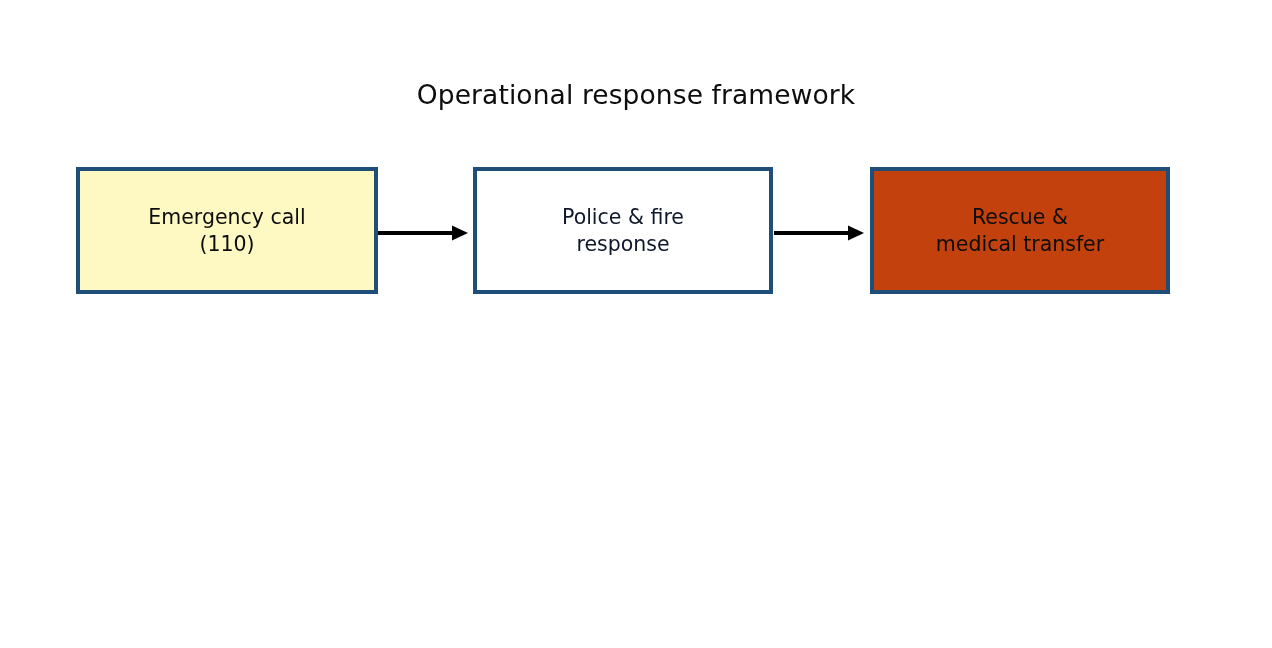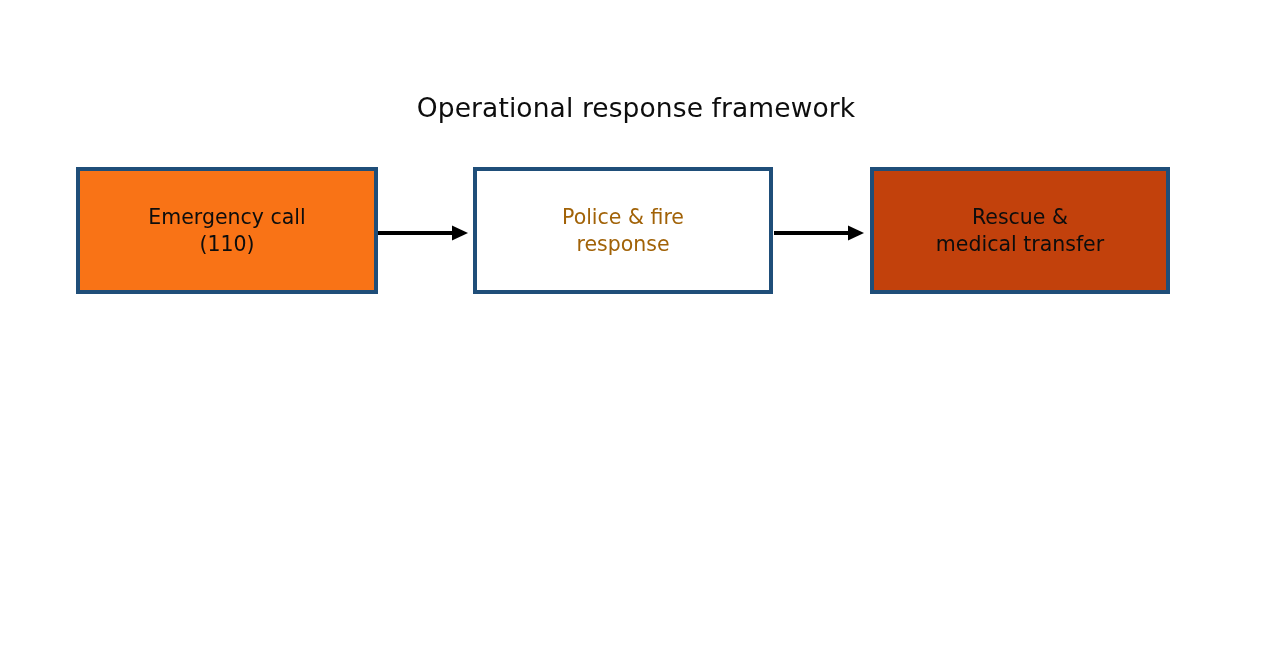--- a/index.html
+++ b/index.html
@@ -14,21 +14,21 @@
   #canvas {
     position: relative;
     width: 1272px;
     height: 648px;
     background: #ffffff;
     overflow: hidden;
   }
   #diagram-title {
     position: absolute;
     left: 0;
-    top: 92px;
+    top: 79px;
     width: 1272px;
     text-align: center;
     font-size: 26.5px;
     font-weight: 400;
     color: #0d0d0d;
     letter-spacing: 0.1px;
     line-height: 1.2;
     white-space: nowrap;
   }
   .flow-node {
@@ -63,36 +63,36 @@
   #arrow-2 { left: 772px; width: 94px; }
   .flow-arrow svg { display: block; overflow: visible; }
 </style>
 </head>
 <body>
 
 <div id="canvas" style="background: rgb(255, 255, 255);">
 
   <div id="diagram-title" style="color: rgb(13, 13, 13);">Operational response framework</div>
 
-  <div class="flow-node" id="node-1" style="border-color: rgb(31, 78, 121); background: #f97316;">
+  <div class="flow-node" id="node-1" style="border-color: rgb(31, 78, 121); background: #fef9c3;">
     <span class="flow-node-label" style="color: rgb(13, 13, 13);">Emergency call
 (110)</span>
   </div>
 
   <div class="flow-arrow" id="arrow-1">
     <svg width="94" height="22" viewBox="0 0 94 22" aria-hidden="true">
       <g>
         <line x1="2" y1="11" x2="79" y2="11" stroke="#000000" stroke-width="4.2"></line>
         <polygon points="76,3.4 92,11 76,18.6" fill="#000000"></polygon>
       </g>
     </svg>
   </div>
 
   <div class="flow-node" id="node-2" style="border-color: rgb(31, 78, 121); background: rgb(255, 255, 255);">
-    <span class="flow-node-label" style="color: #a16207;">Police &amp; fire
+    <span class="flow-node-label" style="color: #0f172a;">Police &amp; fire
 response</span>
   </div>
 
   <div class="flow-arrow" id="arrow-2">
     <svg width="94" height="22" viewBox="0 0 94 22" aria-hidden="true">
       <g>
         <line x1="2" y1="11" x2="79" y2="11" stroke="#000000" stroke-width="4.2"></line>
         <polygon points="76,3.4 92,11 76,18.6" fill="#000000"></polygon>
       </g>
     </svg>

